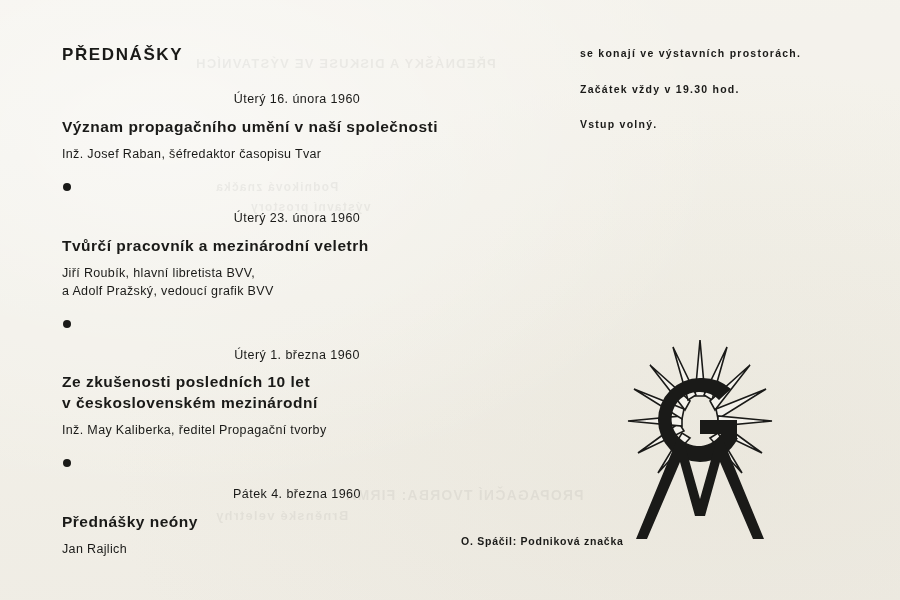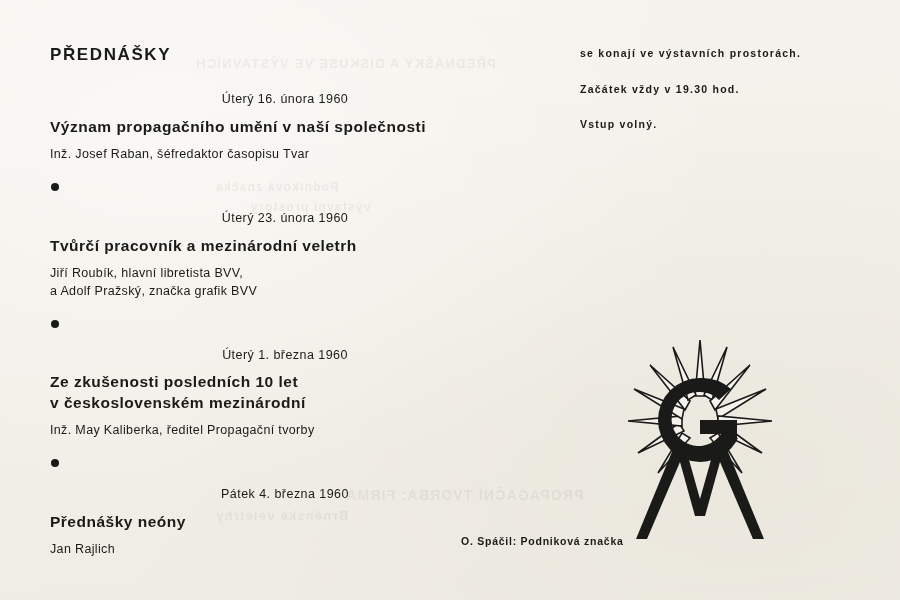--- a/index.html
+++ b/index.html
@@ -51,21 +51,21 @@
   }
   .st-1 { left: 195px; top: 56px;  font-size: 13px; }
   .st-2 { left: 215px; top: 180px; font-size: 12px; }
   .st-3 { left: 250px; top: 200px; font-size: 12px; }
   .st-4 { left: 345px; top: 487px; font-size: 14px; }
   .st-5 { left: 215px; top: 508px; font-size: 13px; }
 
   
   .left-col {
     position: absolute;
-    left: 50px;
+    left: 62px;
     top: 46px;
     width: 470px;
   }
 
   .section-title {
     font-size: 17px;
     font-weight: bold;
     letter-spacing: 1.6px;
     margin: 0 0 26px 0;
     line-height: 1.1;
@@ -173,21 +173,21 @@
     </div>
 
     <div class="bullet-sep">
       <span class="bullet-dot"></span>
     </div>
 
     <div class="lecture">
       <p class="lecture-date">Úterý 23. února 1960</p>
       <p class="lecture-title">Tvůrčí pracovník a mezinárodní veletrh</p>
       <p class="lecture-speaker">Jiří Roubík, hlavní libretista BVV,</p>
-      <p class="lecture-speaker">a Adolf Pražský, značka grafik BVV</p>
+      <p class="lecture-speaker">a Adolf Pražský, vedoucí grafik BVV</p>
     </div>
 
     <div class="bullet-sep">
       <span class="bullet-dot"></span>
     </div>
 
     <div class="lecture">
       <p class="lecture-date">Úterý 1. března 1960</p>
       <p class="lecture-title">
         <span>Ze zkušenosti posledních 10 let</span><br>

